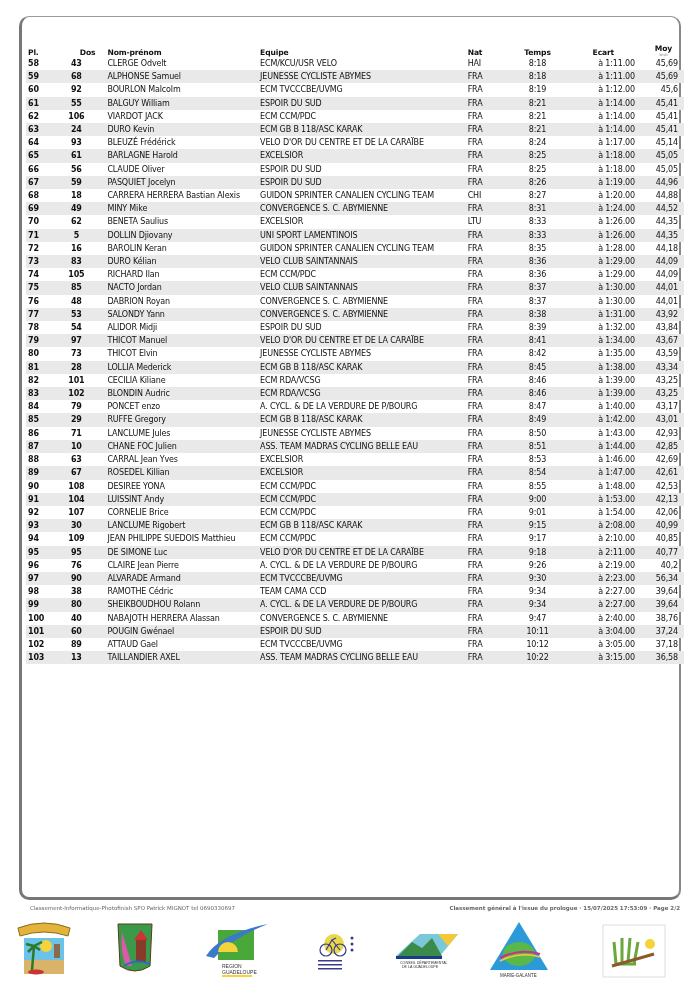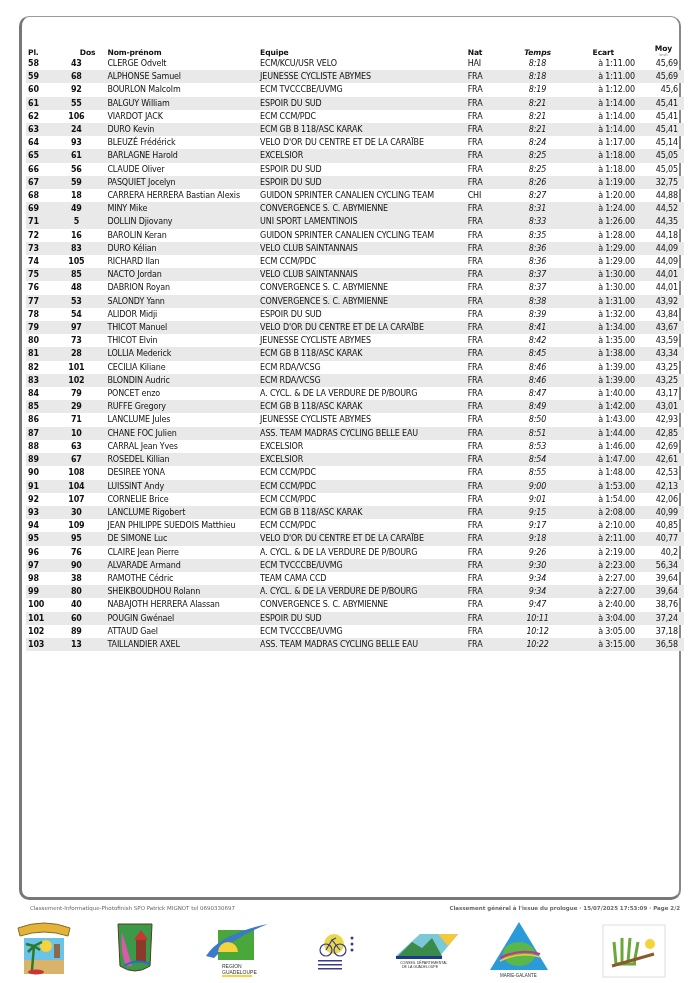--- a/index.html
+++ b/index.html
@@ -11,21 +11,21 @@
   table { position: absolute; left: 26px; top: 44px; width: 658px; border-collapse: collapse;
           font-size: 8px; letter-spacing: -0.15px; }
   th { font-weight: bold; text-align: left; height: 13px; padding: 0 2px; vertical-align: bottom; font-size: 7.6px; }
   td { height: 13.2px; padding: 0 2px; white-space: nowrap; line-height: 13.2px; }
   tr.alt td { background: #e9e9e9; }
   .c-pl { width: 26px; font-weight: bold; }
   .c-dos { width: 40px; text-align: center; font-weight: bold; padding-right: 10px; }
   .c-nom { width: 150px; }
   .c-eq { width: 206px; }
   .c-nat { width: 44px; }
-  .c-tps { width: 50px; text-align: center; font-style: italic; }
+  .c-tps { width: 50px; text-align: center; }
   .c-ecart { width: 72px; text-align: right; padding-right: 6px; }
   .c-moy { width: 36px; text-align: right; padding-right: 6px; }
   th.c-dos { text-align: right; }
   th.c-tps { text-align: center; }
   th.c-ecart { text-align: center; padding-right: 0; }
   th.c-moy { text-align: center; line-height: 8px; padding-right: 0; }
   .moy-sub { display: block; font-size: 3.5px; font-weight: normal; color: #777; line-height: 4px; }
   .footer-left { position: absolute; left: 30px; top: 905px; font-size: 5.5px; color: #666; }
   .footer-right { position: absolute; right: 20px; top: 905px; font-size: 5.5px; color: #666; font-weight: bold; }
   .logos { position: absolute; left: 0; top: 918px; width: 700px; height: 62px; }
@@ -144,41 +144,51 @@
         <td class="c-moy">45,05</td>
       </tr>
       <tr class="alt">
         <td class="c-pl">67</td>
         <td class="c-dos">59</td>
         <td class="c-nom">PASQUIET Jocelyn</td>
         <td class="c-eq">ESPOIR DU SUD</td>
         <td class="c-nat">FRA</td>
         <td class="c-tps">8:26</td>
         <td class="c-ecart">à 1:19.00</td>
-        <td class="c-moy">32,75</td>
+        <td class="c-moy">44,96</td>
       </tr>
       <tr>
         <td class="c-pl">68</td>
         <td class="c-dos">18</td>
         <td class="c-nom">CARRERA HERRERA Bastian Alexis</td>
         <td class="c-eq">GUIDON SPRINTER CANALIEN CYCLING TEAM</td>
         <td class="c-nat">CHI</td>
         <td class="c-tps">8:27</td>
         <td class="c-ecart">à 1:20.00</td>
         <td class="c-moy">44,88</td>
       </tr>
       <tr class="alt">
         <td class="c-pl">69</td>
         <td class="c-dos">49</td>
         <td class="c-nom">MINY Mike</td>
         <td class="c-eq">CONVERGENCE S. C. ABYMIENNE</td>
         <td class="c-nat">FRA</td>
         <td class="c-tps">8:31</td>
         <td class="c-ecart">à 1:24.00</td>
         <td class="c-moy">44,52</td>
+      </tr>
+      <tr>
+        <td class="c-pl">70</td>
+        <td class="c-dos">62</td>
+        <td class="c-nom">BENETA Saulius</td>
+        <td class="c-eq">EXCELSIOR</td>
+        <td class="c-nat">LTU</td>
+        <td class="c-tps">8:33</td>
+        <td class="c-ecart">à 1:26.00</td>
+        <td class="c-moy">44,35</td>
       </tr>
       <tr class="alt">
         <td class="c-pl">71</td>
         <td class="c-dos">5</td>
         <td class="c-nom">DOLLIN Djiovany</td>
         <td class="c-eq">UNI SPORT LAMENTINOIS</td>
         <td class="c-nat">FRA</td>
         <td class="c-tps">8:33</td>
         <td class="c-ecart">à 1:26.00</td>
         <td class="c-moy">44,35</td>

